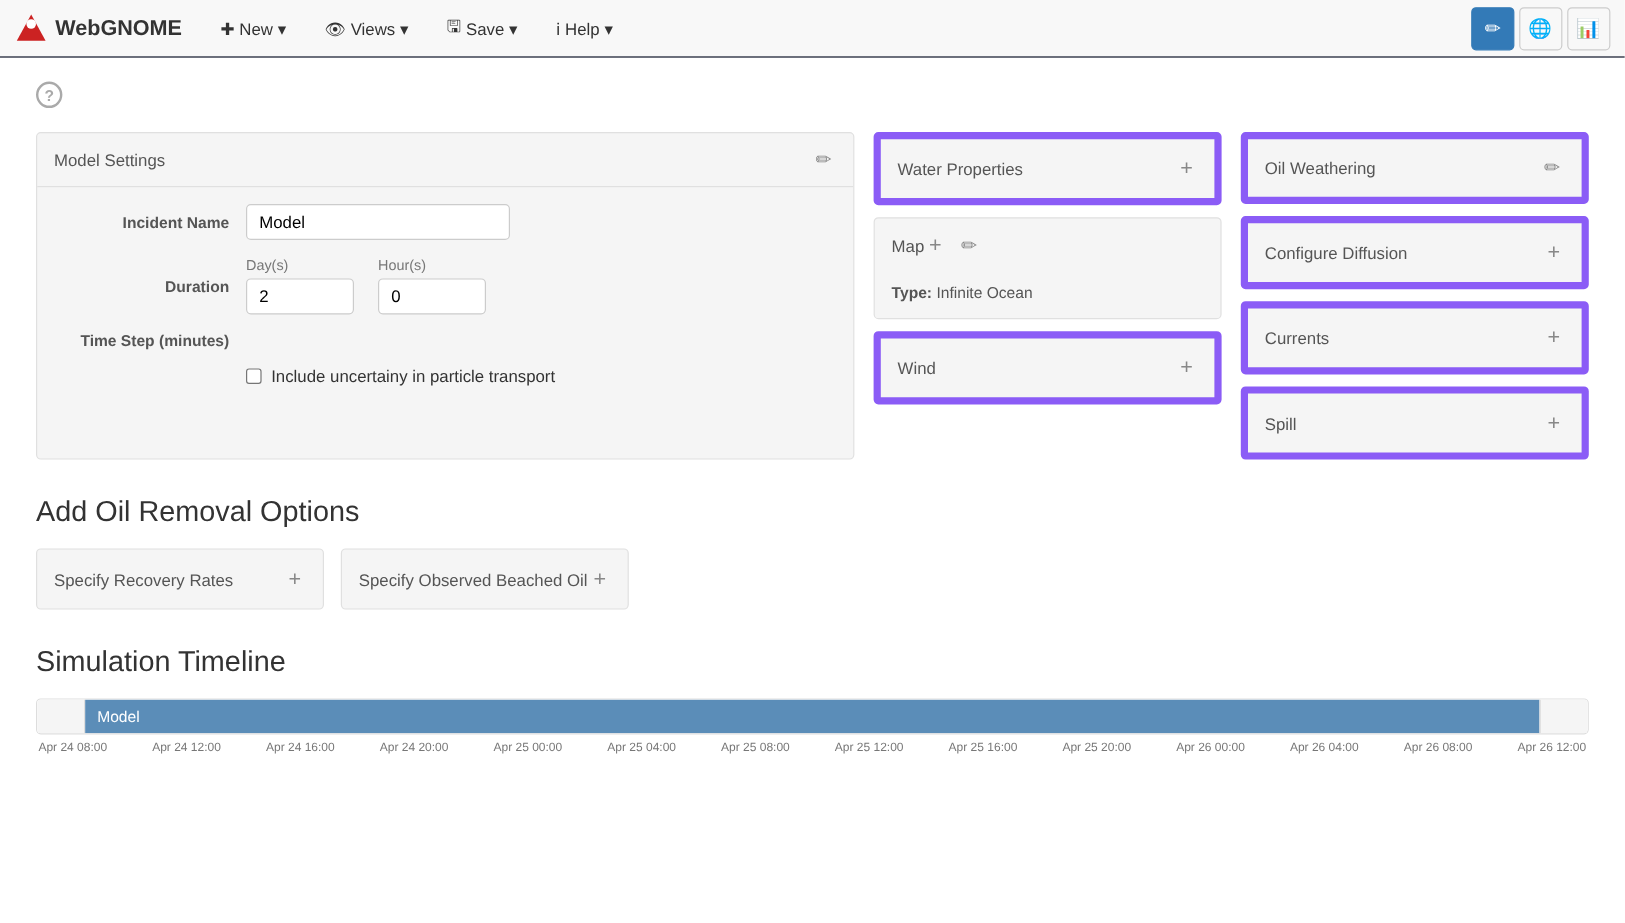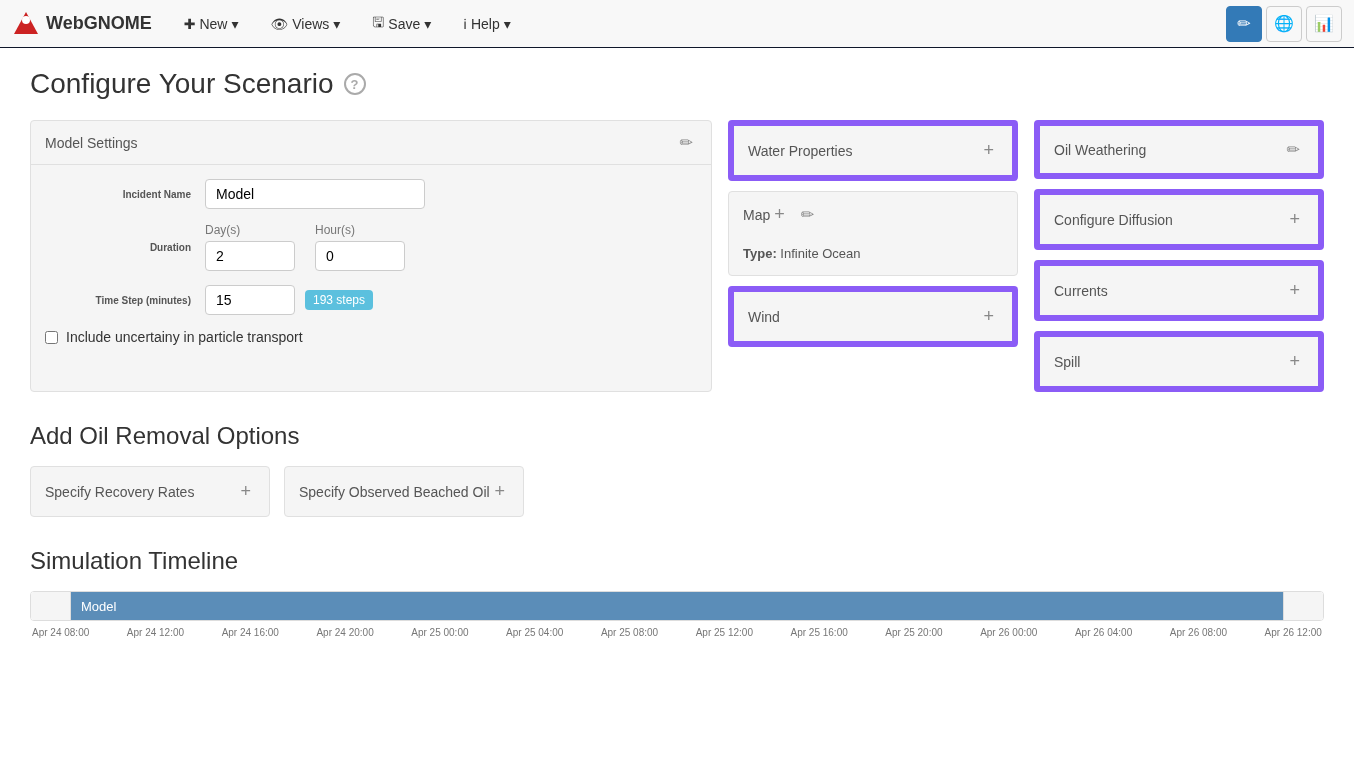--- a/index.html
+++ b/index.html
@@ -144,21 +144,21 @@
     
     .form-row {
       display: flex;
       align-items: center;
       margin-bottom: 14px;
     }
 
     .form-label {
       width: 160px;
       font-weight: bold;
-      font-size: 10px;
+      font-size: 13px;
       color: #555;
       text-align: right;
       padding-right: 14px;
     }
 
     .form-input {
       flex: 1;
       padding: 6px 10px;
       border: 1px solid #ccc;
       border-radius: 4px;
@@ -224,20 +224,21 @@
       color: #fff;
       padding: 3px 8px;
       border-radius: 4px;
       font-size: 12px;
     }
 
     .checkbox-row {
       display: flex;
       align-items: center;
       gap: 8px;
+      margin-left: 160px;
       margin-top: 6px;
     }
 
     .right-card {
       background: #f5f5f5;
       border: 6px solid #8b5cf6;
       border-radius: 4px;
     }
 
     .right-card-header {
@@ -392,21 +393,20 @@
   <div class="nav-right">
     <button class="nav-icon-btn active">✏</button>
     <button class="nav-icon-btn">🌐</button>
     <button class="nav-icon-btn">📊</button>
   </div>
 </nav>
 
 <div class="main-content">
 
   <h1 class="page-title">
-    <span>Configure Your Scenario</span>
     <div class="help-icon">
       <span>?</span>
     </div>
   </h1>
 
   <div class="scenario-grid">
 
     <div class="card model-settings-card">
       <div class="card-header">
         <span class="card-title">Model Settings</span>
@@ -431,24 +431,20 @@
             </div>
             <div class="duration-group">
               <span class="duration-label">Hour(s)</span>
               <input type="text" class="duration-input" value="0" style="">
             </div>
           </div>
         </div>
 
         <div class="form-row">
           <span class="form-label">Time Step (minutes)</span>
-          <div class="timestep-row">
-            <input type="text" class="duration-input" value="15" style="">
-            <span class="steps-badge">193 steps</span>
-          </div>
         </div>
 
         <div class="checkbox-row">
           <input type="checkbox" style="">
           <span>Include uncertainy in particle transport</span>
         </div>
       </div>
     </div>
 
     <div class="center-col">

